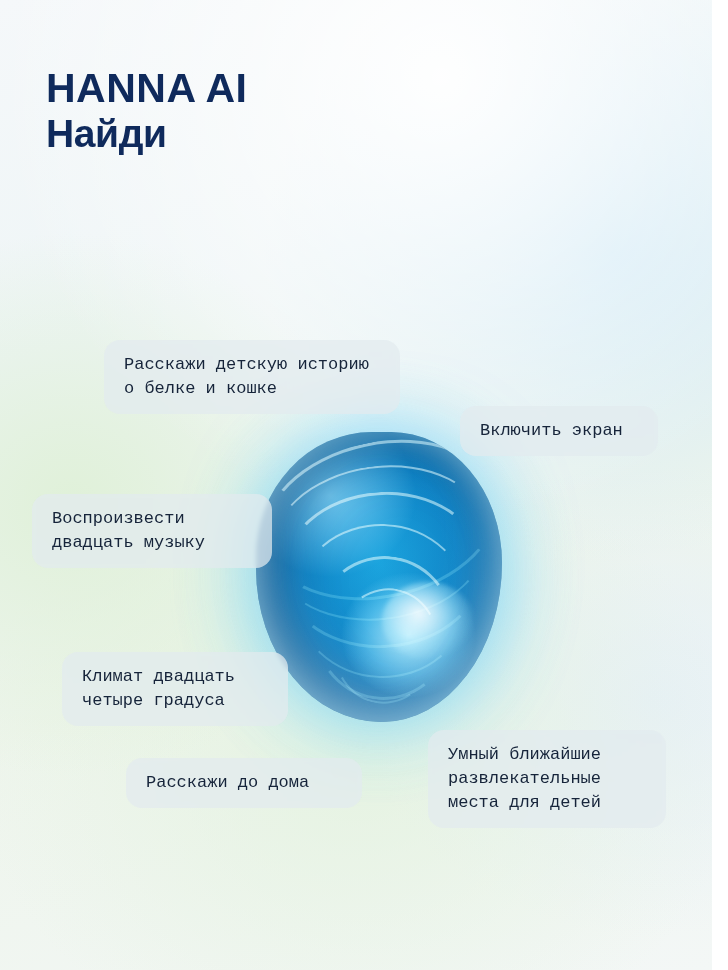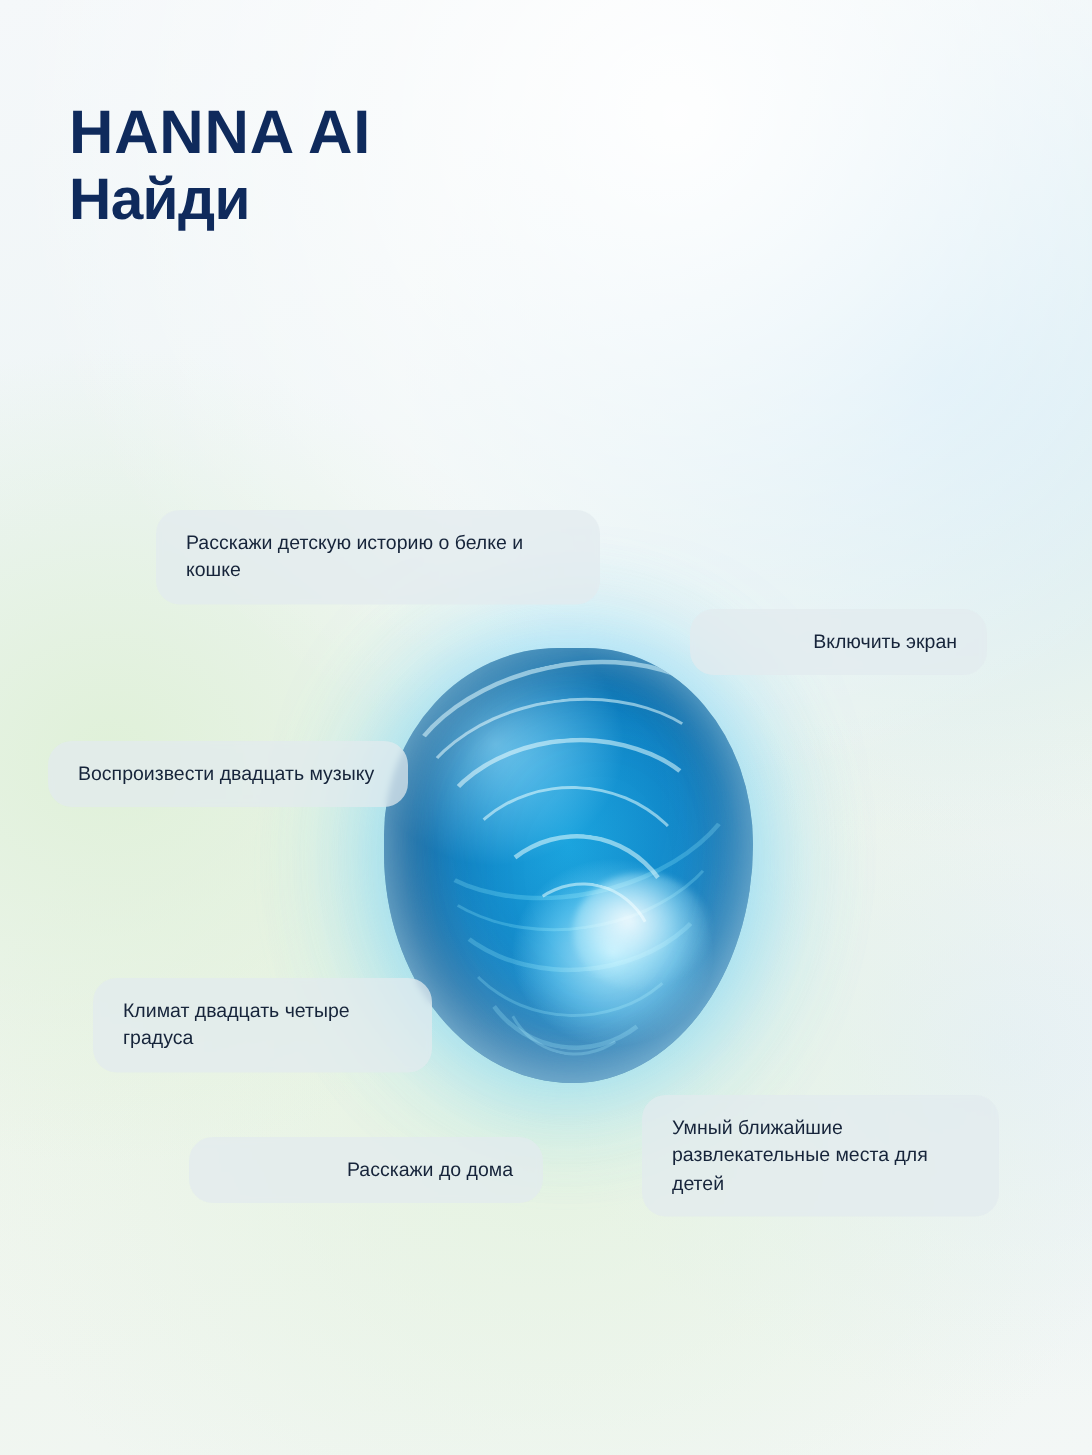--- a/index.html
+++ b/index.html
@@ -8,30 +8,31 @@
   }
   body {
     width: 728px;
     height: 970px;
     font-family: "Liberation Sans", sans-serif;
     overflow: hidden;
   }
 
   #poster {
     position: relative;
-    width: 728px;
+    width: 664px;
     height: 970px;
     background:
       radial-gradient(circle at 62% 8%, rgba(255,255,255,0.95) 0%, rgba(255,255,255,0) 45%),
       radial-gradient(ellipse 70% 45% at 86% 26%, rgba(205,232,246,0.85) 0%, rgba(205,232,246,0) 70%),
       radial-gradient(ellipse 60% 40% at 10% 52%, rgba(222,240,214,0.9) 0%, rgba(222,240,214,0) 70%),
       radial-gradient(ellipse 75% 45% at 50% 78%, rgba(226,242,221,0.75) 0%, rgba(226,242,221,0) 72%),
       radial-gradient(ellipse 60% 35% at 92% 72%, rgba(230,240,247,0.9) 0%, rgba(230,240,247,0) 70%),
       linear-gradient(160deg, #f5f8fa 0%, #eef5f6 30%, #eef5ec 60%, #f3f7f6 100%);
     overflow: hidden;
+    padding-left: 48px;
   }
 
   
   #title-block {
     position: absolute;
     left: 46px;
     top: 66px;
     width: 600px;
   }
   .title-line {
@@ -112,27 +113,28 @@
     border-radius: 48% 46% 50% 52% / 44% 46% 56% 54%;
     box-shadow: inset 0 0 30px rgba(180,240,255,0.5);
   }
 
   
   .chip {
     position: absolute;
     border-radius: 16px;
     background: rgba(226,234,238,0.72);
     color: #16243a;
-    font-size: 13px;
+    font-size: 17px;
     line-height: 1.42;
     padding: 13px 20px;
     box-sizing: border-box;
     backdrop-filter: blur(2px);
+    font-family: Liberation Mono, monospace;
   }
-  .chip.center { text-align: right; }
+  .chip.center { text-align: left; }
 
   #chip-story    { left: 104px; top: 340px; width: 296px; }
   #chip-screen   { left: 460px; top: 406px; width: 198px; }
   #chip-music    { left: 32px;  top: 494px; width: 240px; }
   #chip-remind   { left: 482px; top: 552px; width: 216px; }
   #chip-climate  { left: 62px;  top: 652px; width: 226px; }
   #chip-route    { left: 126px; top: 758px; width: 236px; }
   #chip-places   { left: 428px; top: 730px; width: 238px; }
 </style>
 </head>

